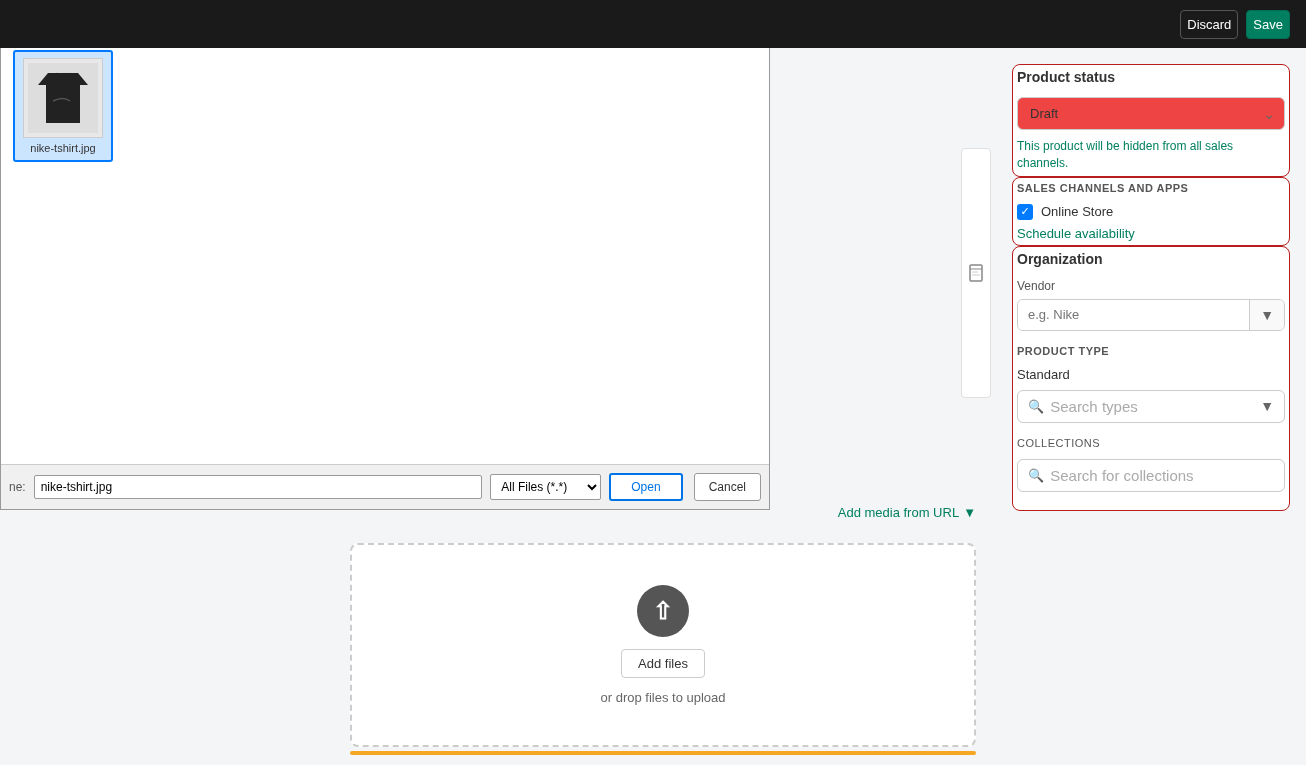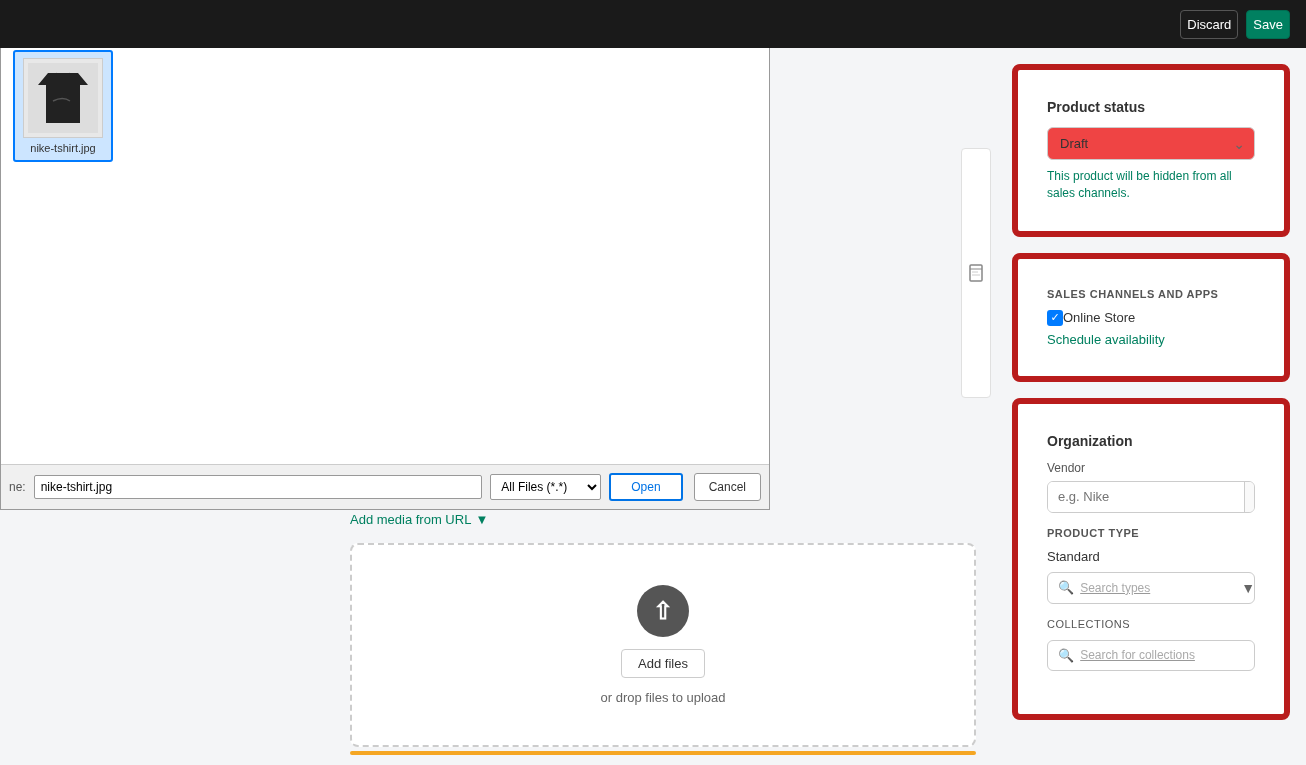--- a/index.html
+++ b/index.html
@@ -95,31 +95,31 @@
     }
     .upload-arrow { color: #fff; font-size: 24px; font-weight: bold; }
     .add-files-btn {
       padding: 6px 16px; border: 1px solid #ccc; border-radius: 4px; background: #fff; font-size: 13px; cursor: pointer; color: #333;
     }
     .drop-hint { font-size: 13px; color: #666; }
     .yellow-bar { height: 4px; background: #f5a623; border-radius: 2px; margin-top: 4px; }
 
     
     .sidebar-card {
-      background: #fff; border: 6px solid #b91c1c; border-radius: 8px; padding: 29px; margin-bottom: 16px;
+      background: #fff; border: 1px solid #b91c1c; border-radius: 8px; padding: 4px; 
     }
     .card-title { font-size: 14px; font-weight: 600; color: #333; margin-bottom: 12px; }
     .status-select {
       width: 100%; padding: 8px 12px; border: 1px solid #ccc; border-radius: 6px; font-size: 13px; background: #ef4444; color: #333; appearance: none; cursor: pointer;
     }
     .status-note { font-size: 12px; color: #008060; margin-top: 8px; line-height: 1.4; }
 
     .section-label { font-size: 11px; font-weight: 600; color: #555; letter-spacing: 0.5px; margin-bottom: 10px; text-transform: uppercase; }
 
-    .channel-item { display: flex; align-items: center; margin-bottom: 6px; }
+    .channel-item { display: flex; align-items: center; gap: 8px; margin-bottom: 6px; }
     .checkbox-blue {
       width: 16px; height: 16px; background: #007bff; border-radius: 3px; display: flex; align-items: center; justify-content: center; flex-shrink: 0;
     }
     .checkbox-blue::after { content: '✓'; color: #fff; font-size: 11px; }
     .channel-name { font-size: 13px; color: #333; }
     .schedule-link { font-size: 13px; color: #008060; cursor: pointer; text-decoration: none; margin-top: 2px; display: block; }
 
     .org-section { margin-bottom: 14px; }
     .org-label { font-size: 12px; color: #555; margin-bottom: 6px; font-weight: 500; }
     .input-with-btn {
@@ -130,21 +130,21 @@
     }
     .org-input-btn {
       padding: 7px 10px; background: #f9f9f9; border: none; border-left: 1px solid #ccc; cursor: pointer; font-size: 14px; color: #666;
     }
     .product-type-value { font-size: 13px; color: #333; margin-bottom: 8px; }
 
     .search-input-wrap {
       display: flex; align-items: center; border: 1px solid #ccc; border-radius: 6px; padding: 7px 10px; gap: 6px; background: #fff;
     }
     .search-icon-sm { color: #999; font-size: 13px; }
-    .search-input-field { border: none; outline: none; font-size: 12px; flex: 1; color: #999; background: transparent; text-decoration: underline; }
+    .search-input-field { border: none; outline: none; font-size: 15px; flex: 1; color: #999; background: transparent; }
     .search-input-field::placeholder { color: #aaa; }
     .search-arrow-btn { background: none; border: none; cursor: pointer; color: #666; font-size: 14px; }
 
     .collections-label { font-size: 11px; font-weight: 400; color: #555; letter-spacing: 0.5px; text-transform: uppercase; margin-bottom: 10px; }
 
     .select-wrapper { position: relative; }
     .select-wrapper::after { content: '⌄'; position: absolute; right: 10px; top: 50%; transform: translateY(-50%); pointer-events: none; color: #666; font-size: 14px; }
   </style>
 </head>
 <body>
@@ -207,21 +207,21 @@
       <button class="open-btn">Open</button>
       <button class="cancel-btn">Cancel</button>
     </div>
   </div>
 </div>
 
 <div style="position:fixed;top:48px;left:0;right:310px;bottom:0;background:#f4f5f7;z-index:50;overflow:hidden;">
 
   <div style="position:absolute;bottom:10px;left:350px;right:20px;">
 
-    <div style="display:flex;justify-content:flex-start;margin-bottom:16px;">
+    <div style="display:flex;justify-content:flex-end;margin-bottom:23px;">
       <button style="background:none;border:none;color:#008060;font-size:13px;cursor:pointer;display:flex;align-items:center;gap:4px;">
         <span>Add media from URL</span>
         <span>▼</span>
       </button>
     </div>
     <div class="upload-drop-zone">
       <div class="upload-icon-circle">
         <span class="upload-arrow">⇧</span>
       </div>
       <button class="add-files-btn">Add files</button>

